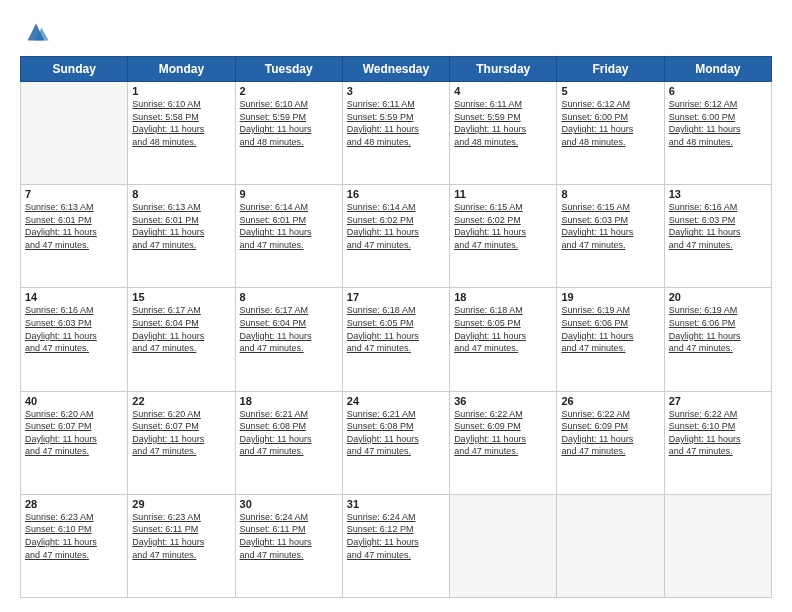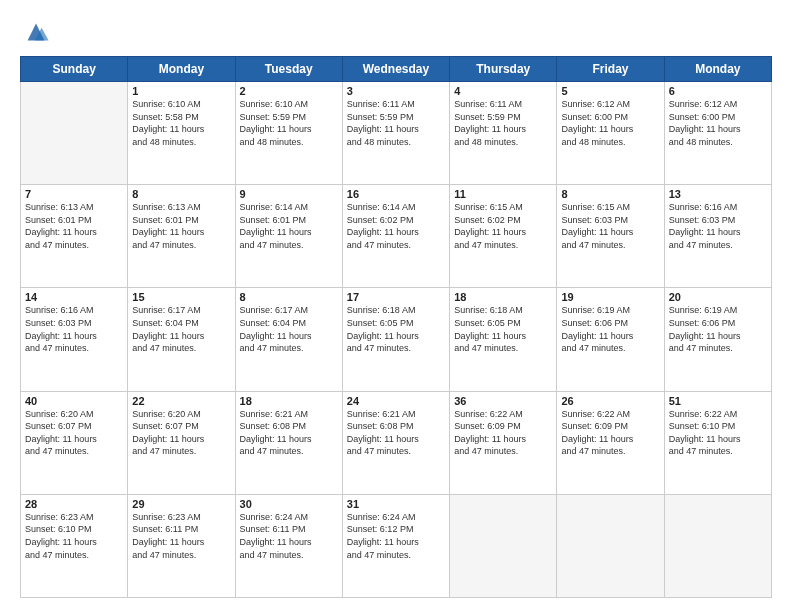--- a/index.html
+++ b/index.html
@@ -85,20 +85,21 @@
       font-size: 11px;
       font-weight: bold;
       color: #222;
       display: block;
       margin-bottom: 1px;
     }
     .cell-text {
       font-size: 9px;
       line-height: 1.4;
       color: #333;
+      text-decoration: underline;
     }
     .logo-wrap {
       display: flex;
       flex-direction: column;
       align-items: flex-start;
     }
     .logo-line1 {
       display: flex;
       align-items: center;
     }
@@ -245,21 +246,21 @@
           </td>
           <td>
             <span class="day-num">36</span>
             <div class="cell-text">Sunrise: 6:22 AM<br>Sunset: 6:09 PM<br>Daylight: 11 hours<br>and 47 minutes.</div>
           </td>
           <td>
             <span class="day-num">26</span>
             <div class="cell-text">Sunrise: 6:22 AM<br>Sunset: 6:09 PM<br>Daylight: 11 hours<br>and 47 minutes.</div>
           </td>
           <td>
-            <span class="day-num">51</span>
+            <span class="day-num">27</span>
             <div class="cell-text">Sunrise: 6:22 AM<br>Sunset: 6:10 PM<br>Daylight: 11 hours<br>and 47 minutes.</div>
           </td>
         </tr>
         <tr>
           <td>
             <span class="day-num">28</span>
             <div class="cell-text">Sunrise: 6:23 AM<br>Sunset: 6:10 PM<br>Daylight: 11 hours<br>and 47 minutes.</div>
           </td>
           <td>
             <span class="day-num">29</span>

